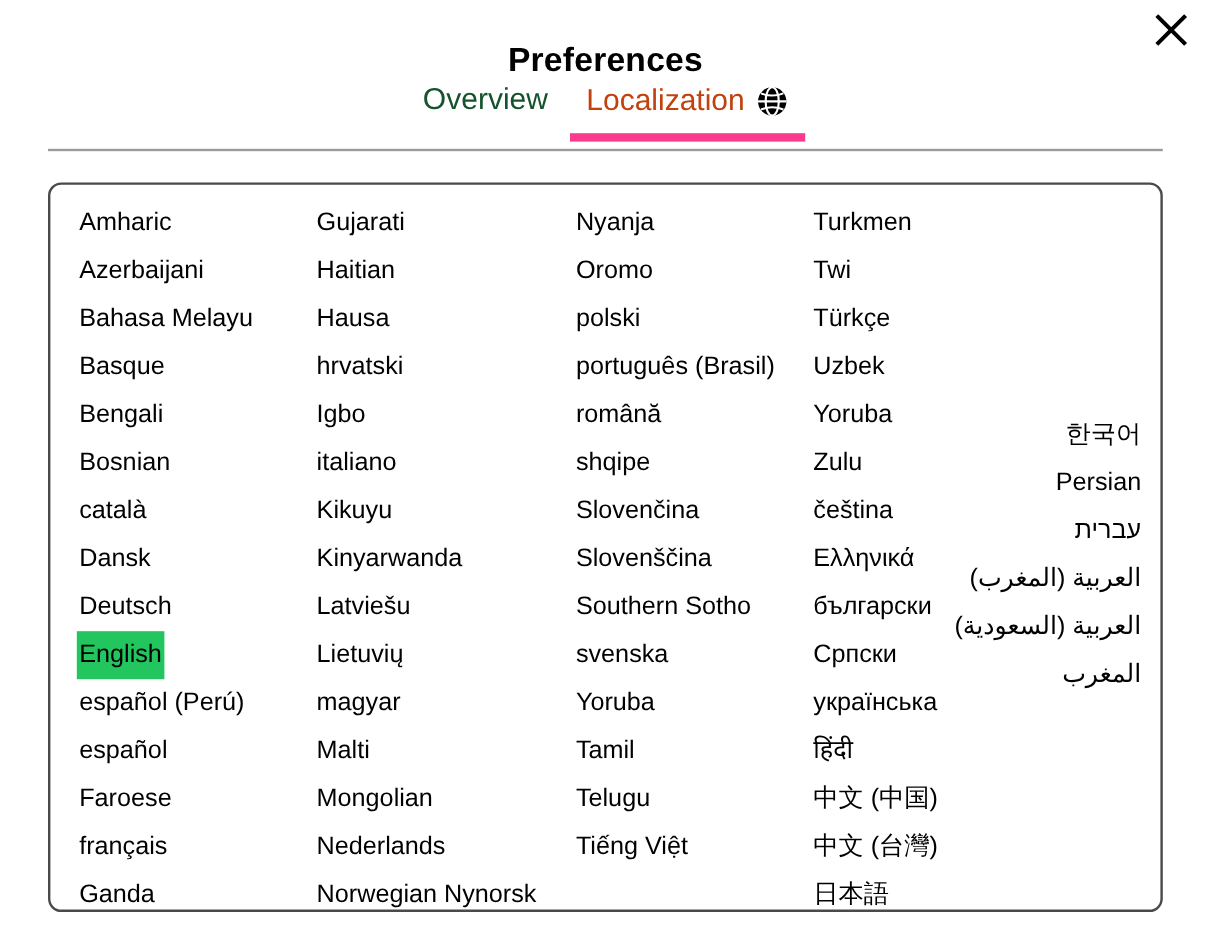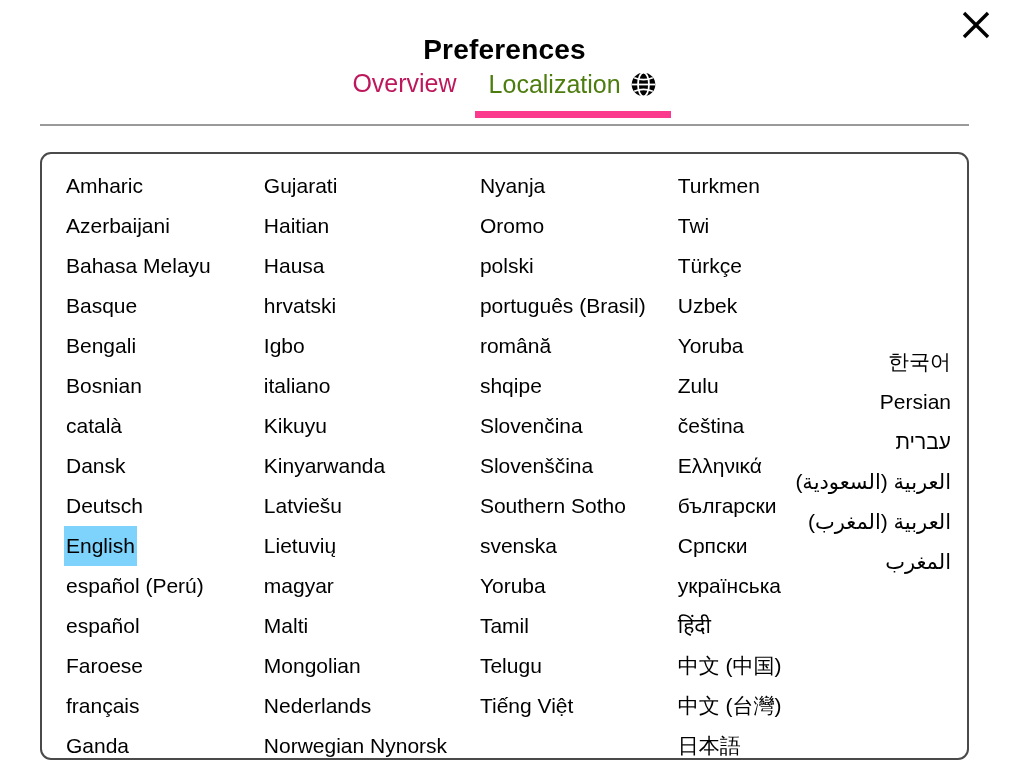--- a/index.html
+++ b/index.html
@@ -66,22 +66,22 @@
     padding: 9px 16px 18px 16px;
     cursor: pointer;
     display: flex;
     align-items: center;
     gap: 9px;
     white-space: nowrap;
     background: none;
     border: none;
     font-family: inherit;
   }
-  .tab.inactive { color: #be185d; }
-  .tab.active { color: #4d7c0f; text-align: right; }
+  .tab.inactive { color: #14532d; }
+  .tab.active { color: #c2410c; text-align: right; }
   .tab.active .tab-underline {
     position: absolute;
     left: 2px;
     right: 2px;
     bottom: -2px;
     height: 7px;
     background: #fb3a8e;
   }
   #globe-icon { display: block; }
 
@@ -118,21 +118,21 @@
   .lang-item {
     height: 40px;
     line-height: 40px;
     font-size: 21px;
     white-space: nowrap;
     cursor: pointer;
     align-self: flex-start;
     padding: 0 2px;
   }
   .lang-item.selected {
-    background: #7dd3fc;
+    background: #22c55e;
   }
   .lang-column.rtl {
     align-items: flex-end;
     padding-right: 14px;
     justify-content: center;
   }
   .lang-column.rtl .lang-item {
     direction: rtl;
     text-align: right;
     align-self: flex-end;
@@ -238,18 +238,18 @@
         <div class="lang-item">українська</div>
         <div class="lang-item">हिंदी</div>
         <div class="lang-item">中文 (中国)</div>
         <div class="lang-item">中文 (台灣)</div>
         <div class="lang-item">日本語</div>
       </div>
       <div class="lang-column col-4 rtl">
         <div class="lang-item">한국어</div>
         <div class="lang-item">Persian</div>
         <div class="lang-item">עברית</div>
+        <div class="lang-item">العربية (المغرب)</div>
         <div class="lang-item">العربية (السعودية)</div>
-        <div class="lang-item">العربية (المغرب)</div>
         <div class="lang-item">المغرب</div>
       </div>
     </div>
 </div>
 
 </body></html>

